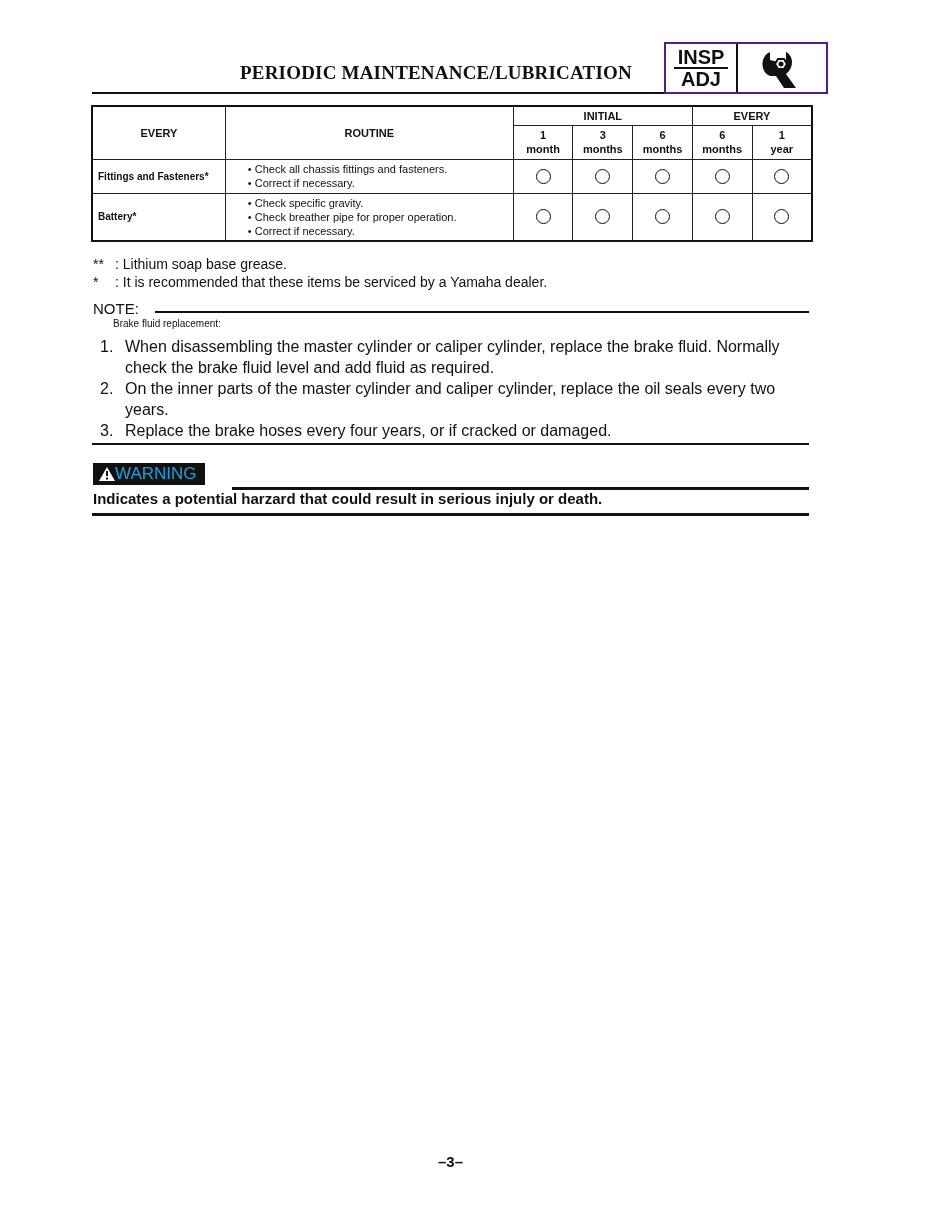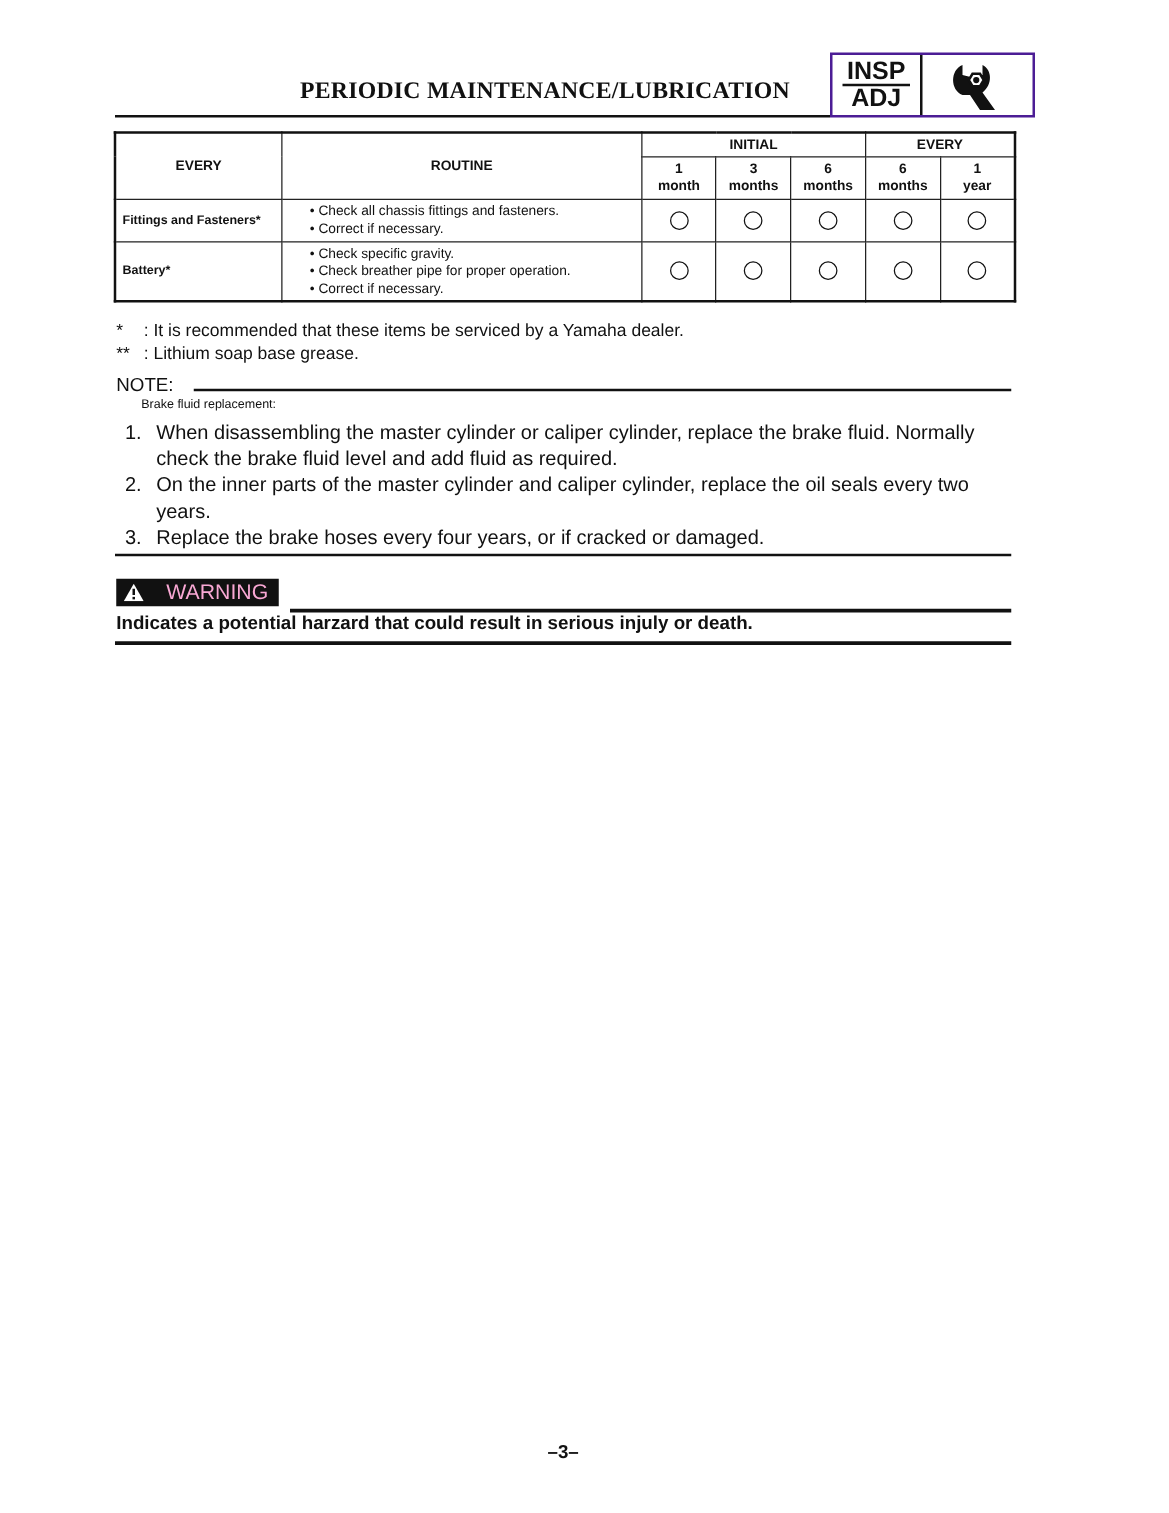--- a/index.html
+++ b/index.html
@@ -26,21 +26,21 @@
   .row2 { height:46px; }
   .notes { position:absolute; left:93px; top:255px; font-size:14px; line-height:18px; }
   .notes .mark { display:inline-block; width:22px; }
   .note-head { position:absolute; left:93px; top:300px; font-weight:normal; font-size:15px; }
   .note-rule { position:absolute; left:155px; top:311px; width:654px; height:2px; background:#111; }
   .note-sub { position:absolute; left:93px; top:318px; font-size:10px;margin-left:20px; }
   .note-list { position:absolute; left:100px; top:336px; width:715px; font-size:16px; line-height:21px; }
   .note-list .li { display:flex; }
   .note-list .num { width:25px; flex:none; }
   .list-end-rule { position:absolute; left:92px; top:443px; width:717px; height:2px; background:#111; }
-  .warn-label { position:absolute; left:93px; top:463px; background:#111; color:#f9a8d4; font-size:17px; padding:1px 8px 1px 6px; display:flex; align-items:center; gap:18px; }
+  .warn-label { position:absolute; left:93px; top:463px; background:#111; color:#0ea5e9; font-size:17px; padding:1px 8px 1px 6px; display:flex; align-items:center; gap:0; }
   .warn-rule { position:absolute; left:232px; top:487px; width:577px; height:3px; background:#111; }
   .warn-text { position:absolute; left:93px; top:490px; font-weight:bold; font-size:15px; }
   .warn-end-rule { position:absolute; left:92px; top:513px; width:717px; height:3px; background:#111; }
   .page-num { position:absolute; left:438px; top:1153px; font-weight:bold; font-size:15px; }
 </style>
 </head>
 <body>
 
 <div class="title">PERIODIC MAINTENANCE/LUBRICATION</div>
 <div class="title-rule"></div>
@@ -96,22 +96,22 @@
     <td class="circle-cell"><span class="circle"></span></td>
     <td class="circle-cell"><span class="circle"></span></td>
     <td class="circle-cell"><span class="circle"></span></td>
     <td class="circle-cell"><span class="circle"></span></td>
     <td class="circle-cell"><span class="circle"></span></td>
   </tr>
 </tbody>
   </table>
 
 <div class="notes">
+  <div><span class="mark">**</span><span>: Lithium soap base grease.</span></div>
   <div><span class="mark">*</span><span>: It is recommended that these items be serviced by a Yamaha dealer.</span></div>
-  <div><span class="mark">**</span><span>: Lithium soap base grease.</span></div>
 </div>
 
 <div class="note-head">NOTE:</div>
 <div class="note-rule"></div>
 <div class="note-sub">Brake fluid replacement:</div>
 <div class="note-list">
   <div class="li">
       <span class="num">1.</span>
       <span>When disassembling the master cylinder or caliper cylinder, replace the brake fluid. Normally check the brake fluid level and add fluid as required.</span>
     </div>

